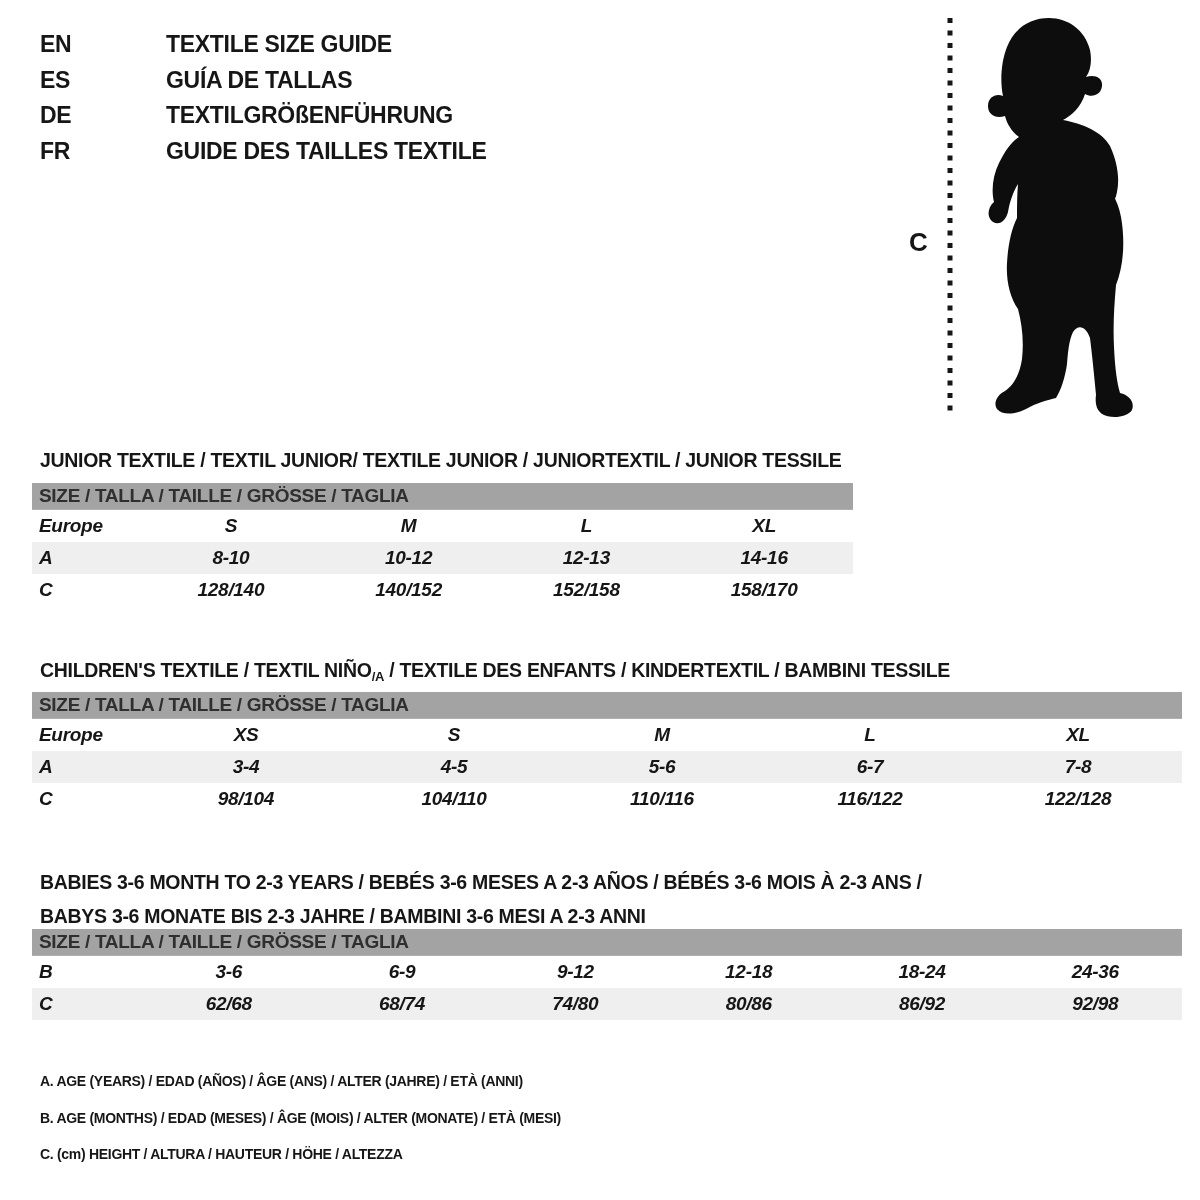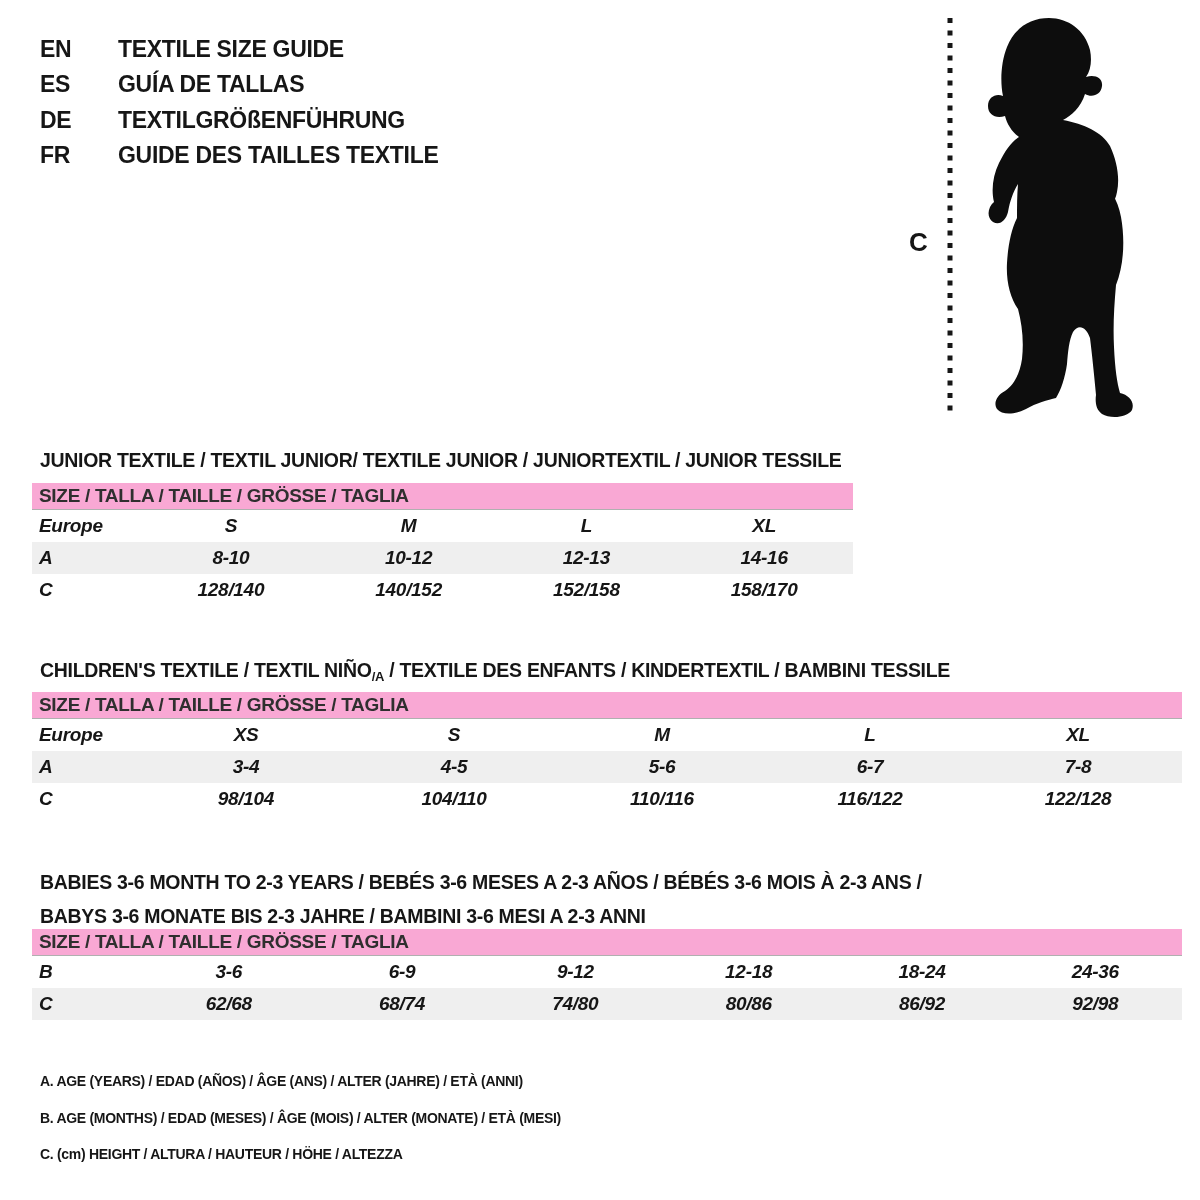--- a/index.html
+++ b/index.html
@@ -3,36 +3,36 @@
 <meta charset="utf-8">
 <style>
   html,body{margin:0;padding:0;}
   body{
     width:1200px;height:1200px;position:relative;background:#ffffff;
     font-family:"Liberation Sans", sans-serif;color:#161616;overflow:hidden;
     -webkit-font-smoothing:antialiased;
   }
   
   .lang-table{position:absolute;left:40px;top:27px;font-size:23px;font-weight:700;letter-spacing:-0.3px;}
-  .lang-row{display:flex;height:35.5px;align-items:flex-end;}
+  .lang-row{display:flex;height:35.5px;align-items:center;gap:48px;}
   .lang-code{width:78px;}
   
   .figure{position:absolute;left:895px;top:8px;width:260px;height:420px;}
   
   .sec-title{position:absolute;left:40px;font-size:19.5px;font-weight:700;letter-spacing:-0.3px;white-space:nowrap;}
   .t-junior{top:433px;}
   .t-children{top:643px;}
   .t-babies{top:850px;line-height:33.5px;}
   .subA{font-size:13px;vertical-align:-4px;}
   
   .size-table{position:absolute;box-sizing:border-box;}
   .tbl-junior{left:32px;top:483px;width:821px;}
   .tbl-children{left:32px;top:692px;width:1150px;}
   .tbl-babies{left:32px;top:929px;width:1150px;}
-  .size-bar{height:26px;background:#f9a8d4;display:flex;align-items:center;padding-left:7px;
+  .size-bar{height:26px;background:#a3a3a3;display:flex;align-items:center;padding-left:7px;
     font-size:19px;font-weight:700;letter-spacing:-0.3px;color:#2f2f2f;border-bottom:1px solid #b0b0b0;}
   .trow{display:flex;align-items:center;height:32px;font-size:19px;font-weight:700;letter-spacing:-0.3px;font-style:italic;}
   .tlabel{width:110px;padding-left:7px;box-sizing:border-box;}
   .tcell{flex:1;text-align:center;}
   .shaded{background:#efefef;}
   
   .legend{position:absolute;left:40px;top:1063px;font-size:14px;font-weight:700;letter-spacing:-0.3px;line-height:36.5px;}
 </style>
 </head>
 <body>

